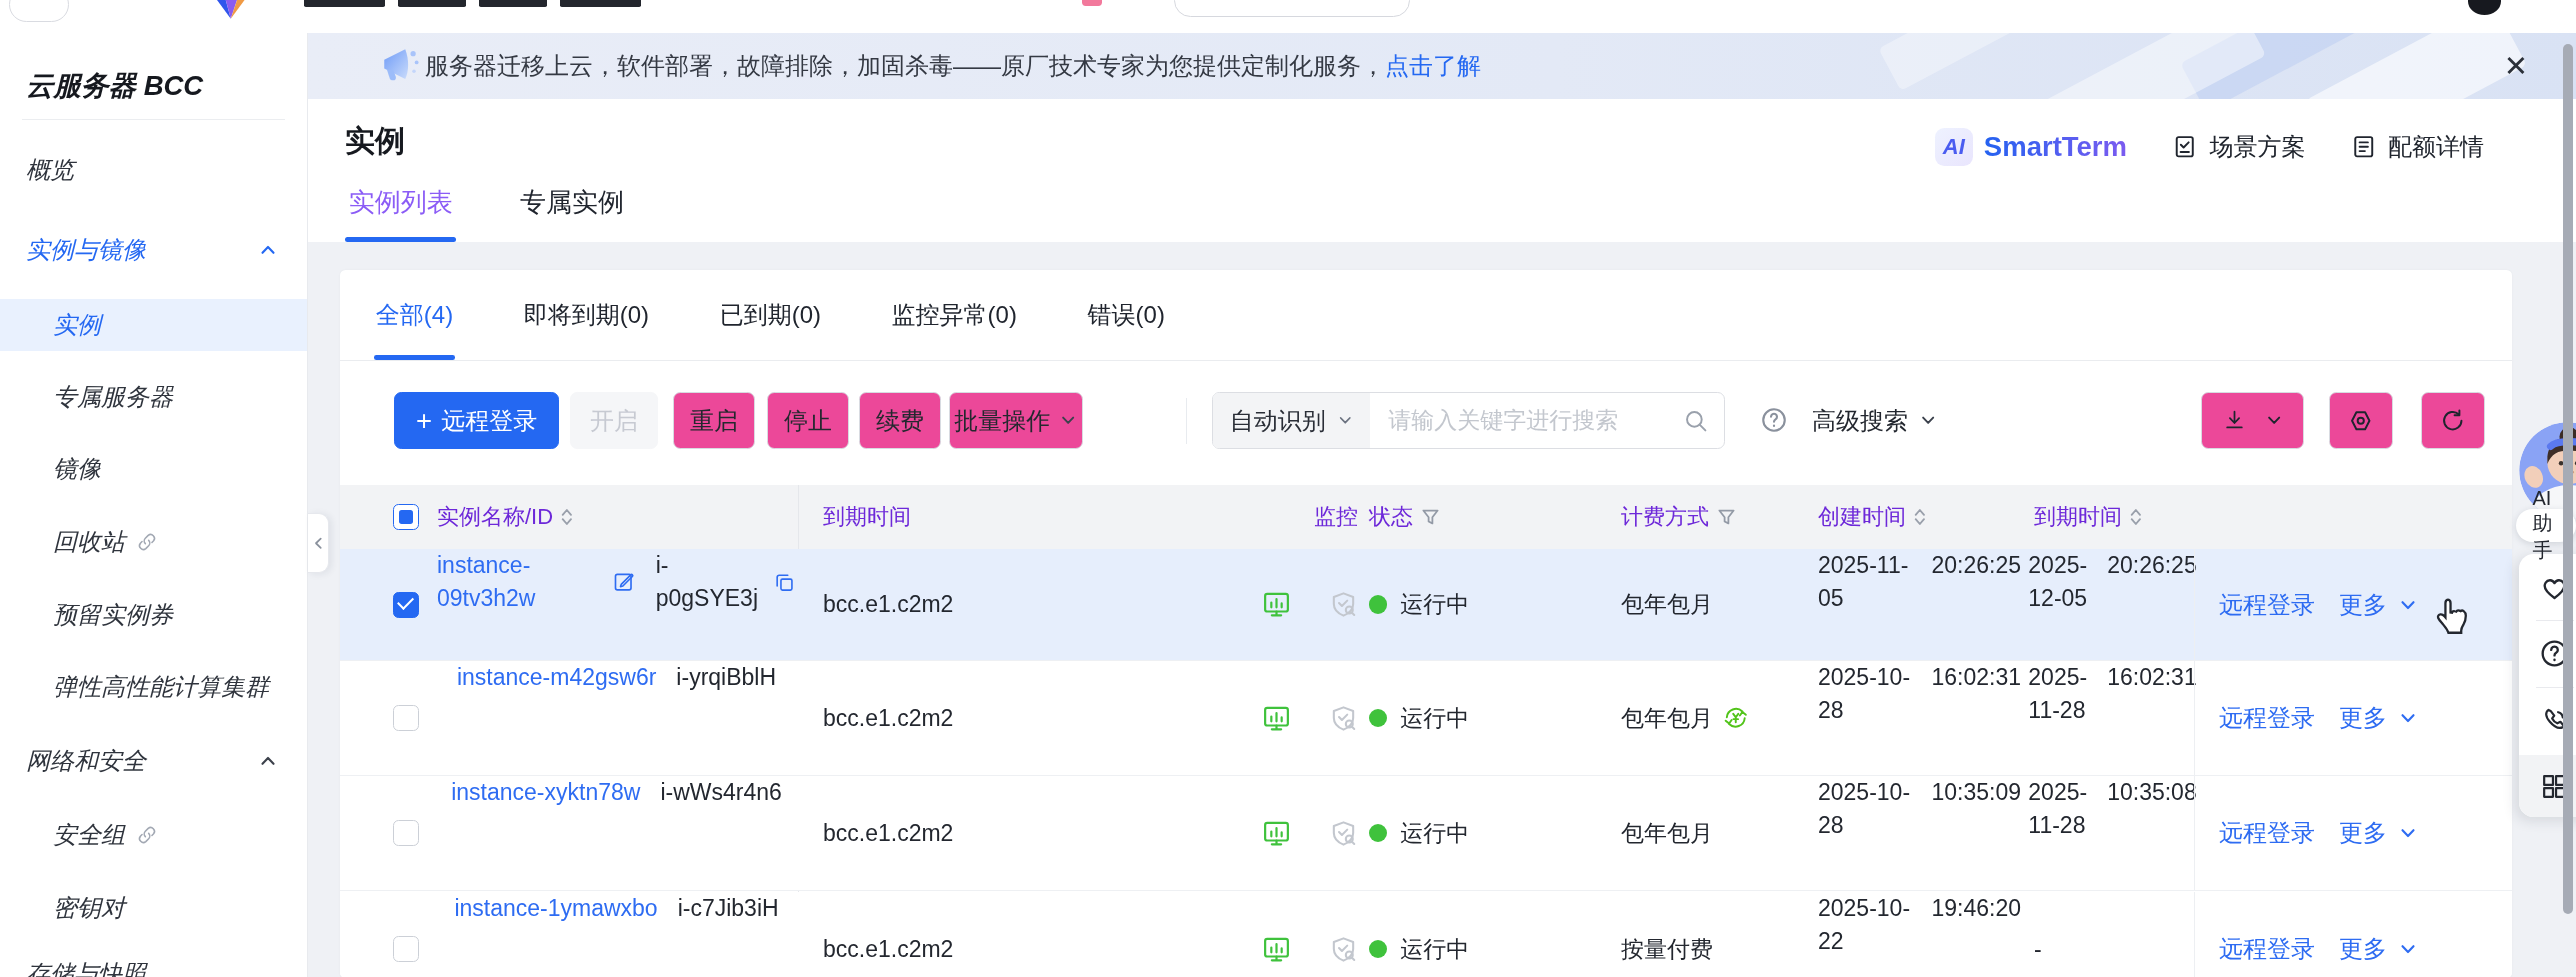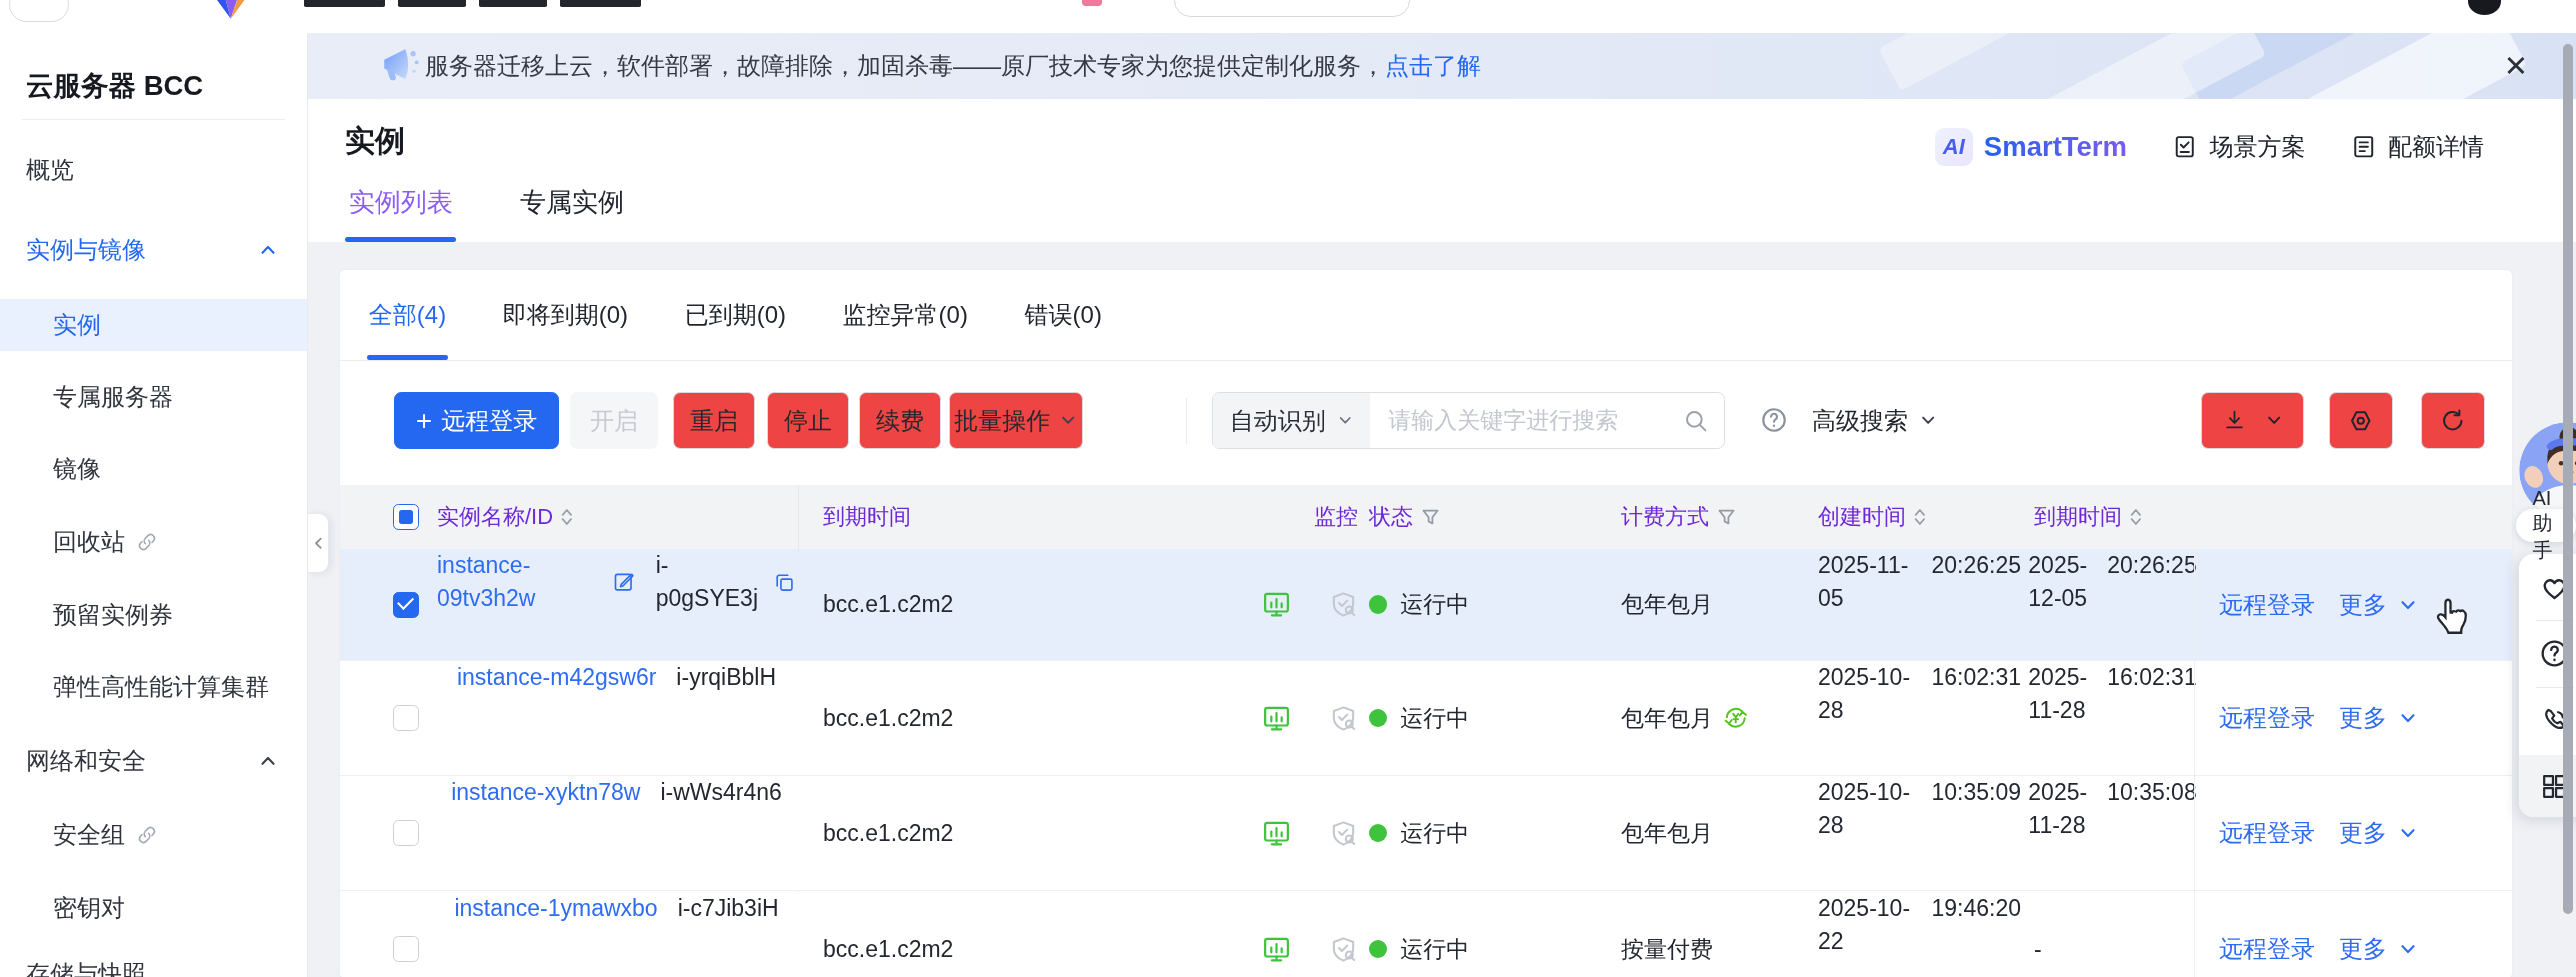--- a/index.html
+++ b/index.html
@@ -12,21 +12,21 @@
   #topbar{position:absolute;left:0;top:0;width:2576px;height:33px;background:#fff;overflow:hidden;z-index:6;}
   .tb-pill{position:absolute;left:9.2px;top:-13px;width:60px;height:35px;border:1.8px solid #d9dbe1;border-radius:17.4px;background:#fff;}
   .tb-logo{position:absolute;left:196px;top:-7.3px;}
   .tb-cuttext{position:absolute;left:304px;top:-3.7px;display:flex;gap:13px;}
   .tb-cuttext i{display:block;height:11px;background:#23262d;border-radius:1.8px;}
   .tb-badge{position:absolute;left:1082px;top:0;width:20px;height:6.4px;border-radius:0 0 3.7px 3.7px;background:#f2799c;}
   .tb-search{position:absolute;left:1174px;top:-16.5px;width:236px;height:33px;border:1.8px solid #d6d8de;border-radius:16.5px;background:#fff;}
   .tb-avatar{position:absolute;left:2468px;top:-13px;width:33px;height:27.5px;border-radius:50%;background:#17191f;}
 
   
-  #sidebar{position:absolute;left:0;top:33px;width:308px;height:945px;background:#fff;border-right:0.9px solid #e8eaee;z-index:4;overflow:hidden;}
+  #sidebar{position:absolute;left:0;top:33px;width:308px;height:945px;background:#fff;border-right:0.9px solid #e8eaee;z-index:4;overflow:hidden;font-style:italic;}
   .sb-title{position:absolute;left:26px;top:35px;font-size:27.5px;font-weight:700;color:#16191f;}
   .sb-divider{position:absolute;left:22px;right:22px;top:86px;height:0.9px;background:#ebedf0;}
   .sitem{position:absolute;left:0;right:0;height:51px;display:flex;align-items:center;font-size:24px;color:#2f343d;cursor:pointer;}
   .sitem .lbl{display:flex;align-items:center;gap:11px;}
   .sitem.top{padding-left:26px;}
   .sitem.child{padding-left:53px;}
   .sitem .chev{position:absolute;right:29px;color:#3c414b;}
   .sitem.blue,.sitem.blue .chev{color:#2468f2;}
   .sitem.active{background:#e9f1fe;color:#2468f2;}
   .linkic{color:#a2a8b3;}
@@ -52,28 +52,28 @@
   .st-badge{width:38px;height:38px;border-radius:9.2px;background:linear-gradient(135deg,#eef2ff,#e9e5fd);display:flex;align-items:center;justify-content:center;font-size:22px;font-weight:800;font-style:italic;color:#4a5cf0;}
   .st-label{font-size:27.5px;font-weight:700;background:linear-gradient(90deg,#2462f0,#7b5bf0);-webkit-background-clip:text;background-clip:text;color:transparent;}
   .hdr-action{display:flex;align-items:center;gap:11px;font-size:24px;color:#20252e;cursor:pointer;}
   .tabs{position:absolute;left:37px;bottom:0;display:flex;gap:60px;}
   .tab{position:relative;font-size:26px;color:#20252e;padding:0 3.7px 22px 3.7px;cursor:pointer;}
   .tab.active{color:#8b5cf6;}
   .tab.active::after{content:"";position:absolute;left:0;right:0;bottom:0;height:5.5px;border-radius:2.7px;background:#2468f2;}
 
   
   #card{position:absolute;left:32px;top:237px;width:2172px;height:708px;background:#fff;border-radius:5.5px;overflow:hidden;box-shadow:0 0.9px 2.7px rgba(30,40,60,.04);}
-  .ftabs{position:absolute;left:0;top:0;right:0;height:91px;border-bottom:0.9px solid #eaecef;display:flex;align-items:center;padding-left:27px;gap:53px;}
+  .ftabs{position:absolute;left:0;top:0;right:0;height:91px;border-bottom:0.9px solid #eaecef;display:flex;align-items:center;padding-left:34px;gap:67px;}
   .ftab{position:relative;height:100%;display:flex;align-items:center;font-size:24px;color:#20252e;cursor:pointer;padding:0 1.8px;}
   .ftab.active{color:#2468f2;}
   .ftab.active::after{content:"";position:absolute;left:0;right:0;bottom:0;height:4.6px;border-radius:2.3px;background:#2468f2;}
 
   
   .toolbar{position:absolute;left:0;top:122px;right:0;height:57px;}
-  .btn{position:absolute;top:0;height:57px;border-radius:7.3px;border:1.8px solid #d8dbe1;background:#ef4444;font-size:24px;color:#24282f;display:flex;align-items:center;justify-content:center;gap:9.2px;cursor:pointer;}
+  .btn{position:absolute;top:0;height:57px;border-radius:7.3px;border:1.8px solid #d8dbe1;background:#ec4899;font-size:24px;color:#24282f;display:flex;align-items:center;justify-content:center;gap:9.2px;cursor:pointer;}
   .btn.primary{background:#2468f2;border-color:#2468f2;color:#fff;}
   .btn.disabled{background:#f5f6f8;border-color:#f5f6f8;color:#c7cad2;cursor:default;}
   .tb-sep{position:absolute;left:846px;top:5.5px;width:0.9px;height:46px;background:#e8ebef;}
   .searchgroup{position:absolute;left:872px;top:0;width:513px;height:57px;border:1.8px solid #dcdee3;border-radius:7.3px;background:#fff;display:flex;align-items:center;}
   .sg-mode{width:157px;height:100%;background:#f3f4f6;border-radius:5.5px 0 0 5.5px;display:flex;align-items:center;justify-content:center;gap:11px;font-size:24px;color:#2a2e37;cursor:pointer;}
   .sg-input{flex:1;height:100%;border:none;outline:none;background:transparent;font-size:23px;color:#23272f;padding:0 11px 0 18.3px;min-width:0;}
   .sg-input::placeholder{color:#c3c7ce;}
   .sg-mag{margin-right:14.6px;color:#9aa1ac;cursor:pointer;}
   .tb-help{position:absolute;left:1419px;top:13px;color:#8a919d;cursor:pointer;}
   .tb-adv{position:absolute;left:1472px;top:0;height:57px;display:flex;align-items:center;gap:11px;font-size:24px;color:#23272f;cursor:pointer;}

